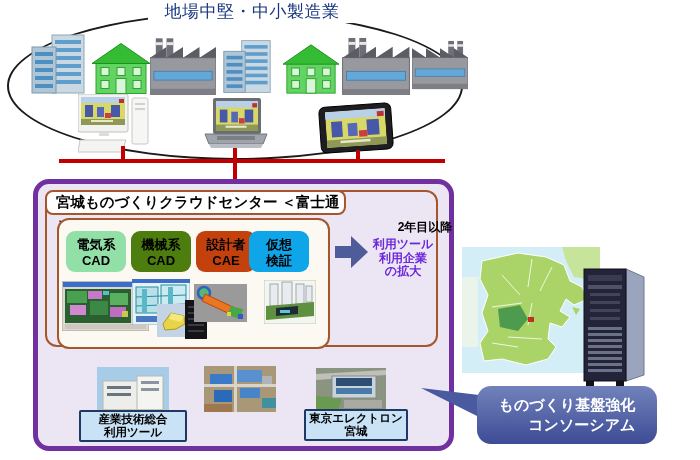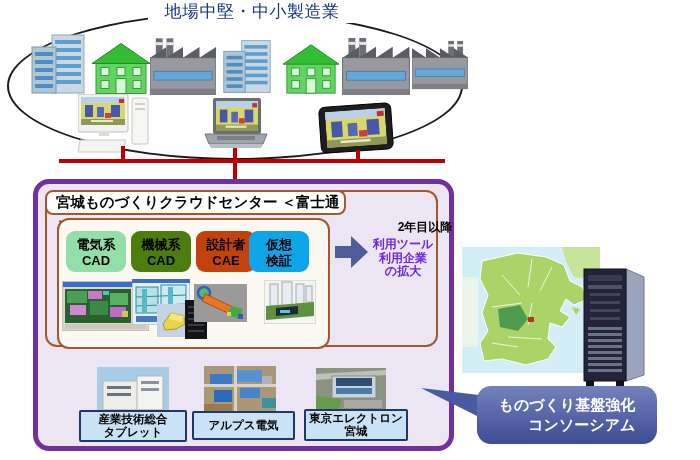--- a/index.html
+++ b/index.html
@@ -268,22 +268,21 @@
     <rect x="0" y="0" width="70" height="44" fill="#8A9480"></rect>
     <polygon points="0,28 26,30 22,44 0,44" fill="#6A9A50"></polygon>
     <polygon points="0,6 70,2 70,7 0,12" fill="#C0C0BA"></polygon>
     <rect x="16" y="8" width="44" height="22" fill="#C8D4DC" stroke="#888888"></rect>
     <rect x="20" y="10" width="36" height="8" fill="#2E4E74"></rect>
     <rect x="20" y="20" width="36" height="6" fill="#4A7AA8"></rect>
     <rect x="28" y="32" width="38" height="8" fill="#AAAAA2"></rect>
   </svg>
 
   <div class="abs facility-label preline" style="left:79px;top:410px;width:104px;height:28px">産業技術総合
-タブレット</div>
-  <div class="abs facility-label preline" style="left:192px;top:411px;width:99px;height:25px">アルプス電気</div>
+利用ツール</div>
   <div class="abs facility-label preline" style="left:304px;top:409px;width:100px;height:28px">東京エレクトロン
 宮城</div>
 
 
   <svg class="abs" style="left:462px;top:247px" width="138" height="126">
     <rect x="0" y="0" width="138" height="126" fill="#D4EEF8"></rect>
     <polygon points="100,0 138,0 138,34 112,30 104,14" fill="#C6E49A"></polygon>
     <rect x="0" y="30" width="16" height="70" fill="#EAF4EA"></rect>
     <path d="M20,14 L56,6 L84,10 L102,18 L108,34 L120,40 L126,52 L112,58 L104,52 L98,64 L108,70 L100,80 L88,76 L86,92 L94,100 L86,112 L64,118 L40,112 L22,114 L18,96 L26,84 L20,66 L26,48 L18,32 Z" fill="#ABD468" stroke="#FFFFFF" stroke-width="1"></path>
     <path d="M40,28 L58,48 M70,12 L66,40 M90,20 L78,44 M30,60 L60,56 M70,56 L66,78 M46,90 L80,92 M30,96 L56,100" stroke="#FFFFFF" stroke-width="0.8" fill="none"></path>

